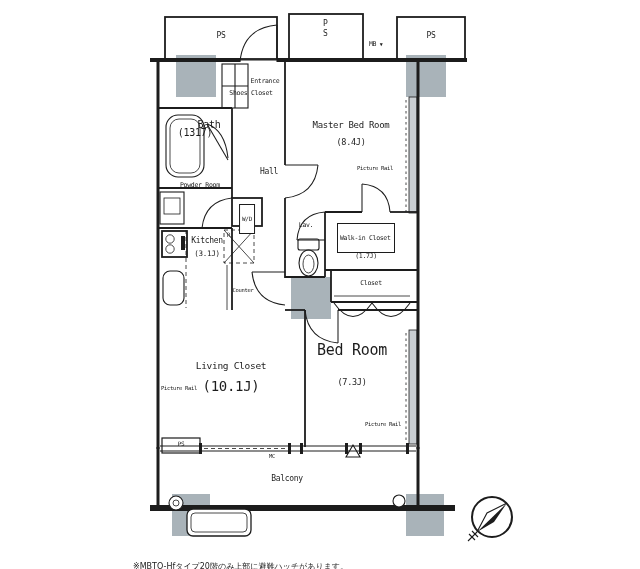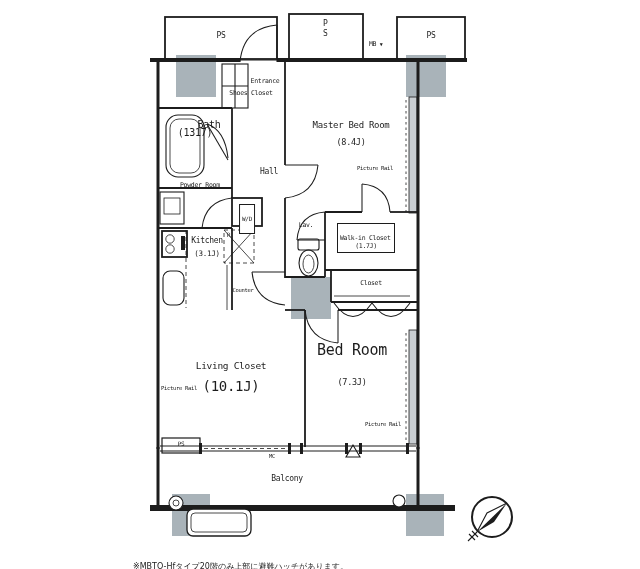--- a/index.html
+++ b/index.html
@@ -216,21 +216,21 @@
   <div class="lbl" style="left:269px;top:167px;font-size:8px">Hall</div>
 
   <div class="lbl" style="left:207px;top:236px;font-size:8px">Kitchen</div>
   <div class="lbl" style="left:207px;top:249px;font-size:7.5px">(3.1J)</div>
   <div class="lbl la" style="left:227px;top:231px;font-size:6px">R</div>
   <div class="lbl" style="left:243px;top:287px;font-size:5.5px">Counter</div>
 
   <div class="lbl" style="left:306px;top:221px;font-size:6.5px">Lav.</div>
 
   <div class="lbl boxed wrap" style="left:366px;top:223px;font-size:6.5px;width:52px">Walk-in Closet</div>
-  <div class="lbl" style="left:366px;top:242px;font-size:6.5px">(1.7J)</div>
+  <div class="lbl" style="left:366px;top:252px;font-size:6.5px">(1.7J)</div>
   <div class="lbl" style="left:371px;top:279px;font-size:6.5px">Closet</div>
 
   <div class="lbl" style="left:231px;top:360px;font-size:9.5px">Living Closet</div>
   <div class="lbl" style="left:231px;top:378px;font-size:14px">(10.1J)</div>
   <div class="lbl la" style="left:161px;top:385px;font-size:5.5px">Picture Rail</div>
 
   <div class="lbl" style="left:352px;top:341px;font-size:15px">Bed Room</div>
   <div class="lbl" style="left:352px;top:377px;font-size:8.5px">(7.3J)</div>
   <div class="lbl la" style="left:365px;top:421px;font-size:5.5px">Picture Rail</div>
 

